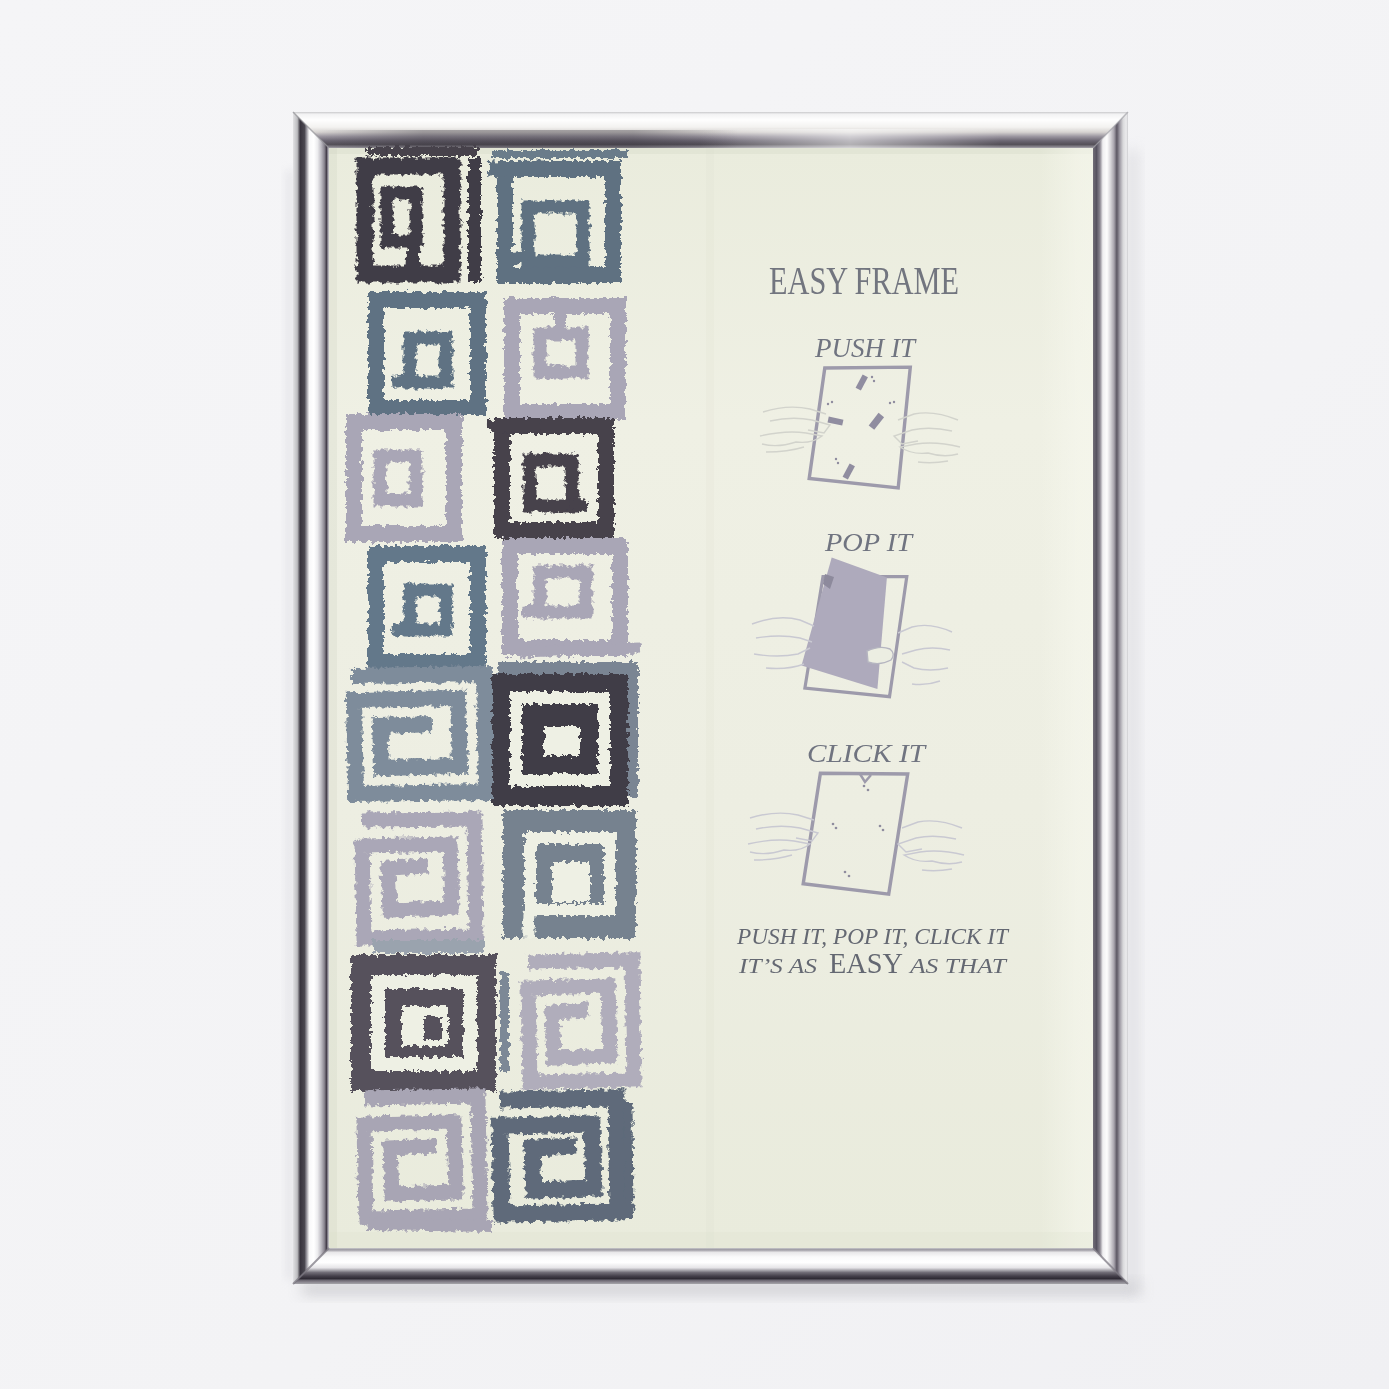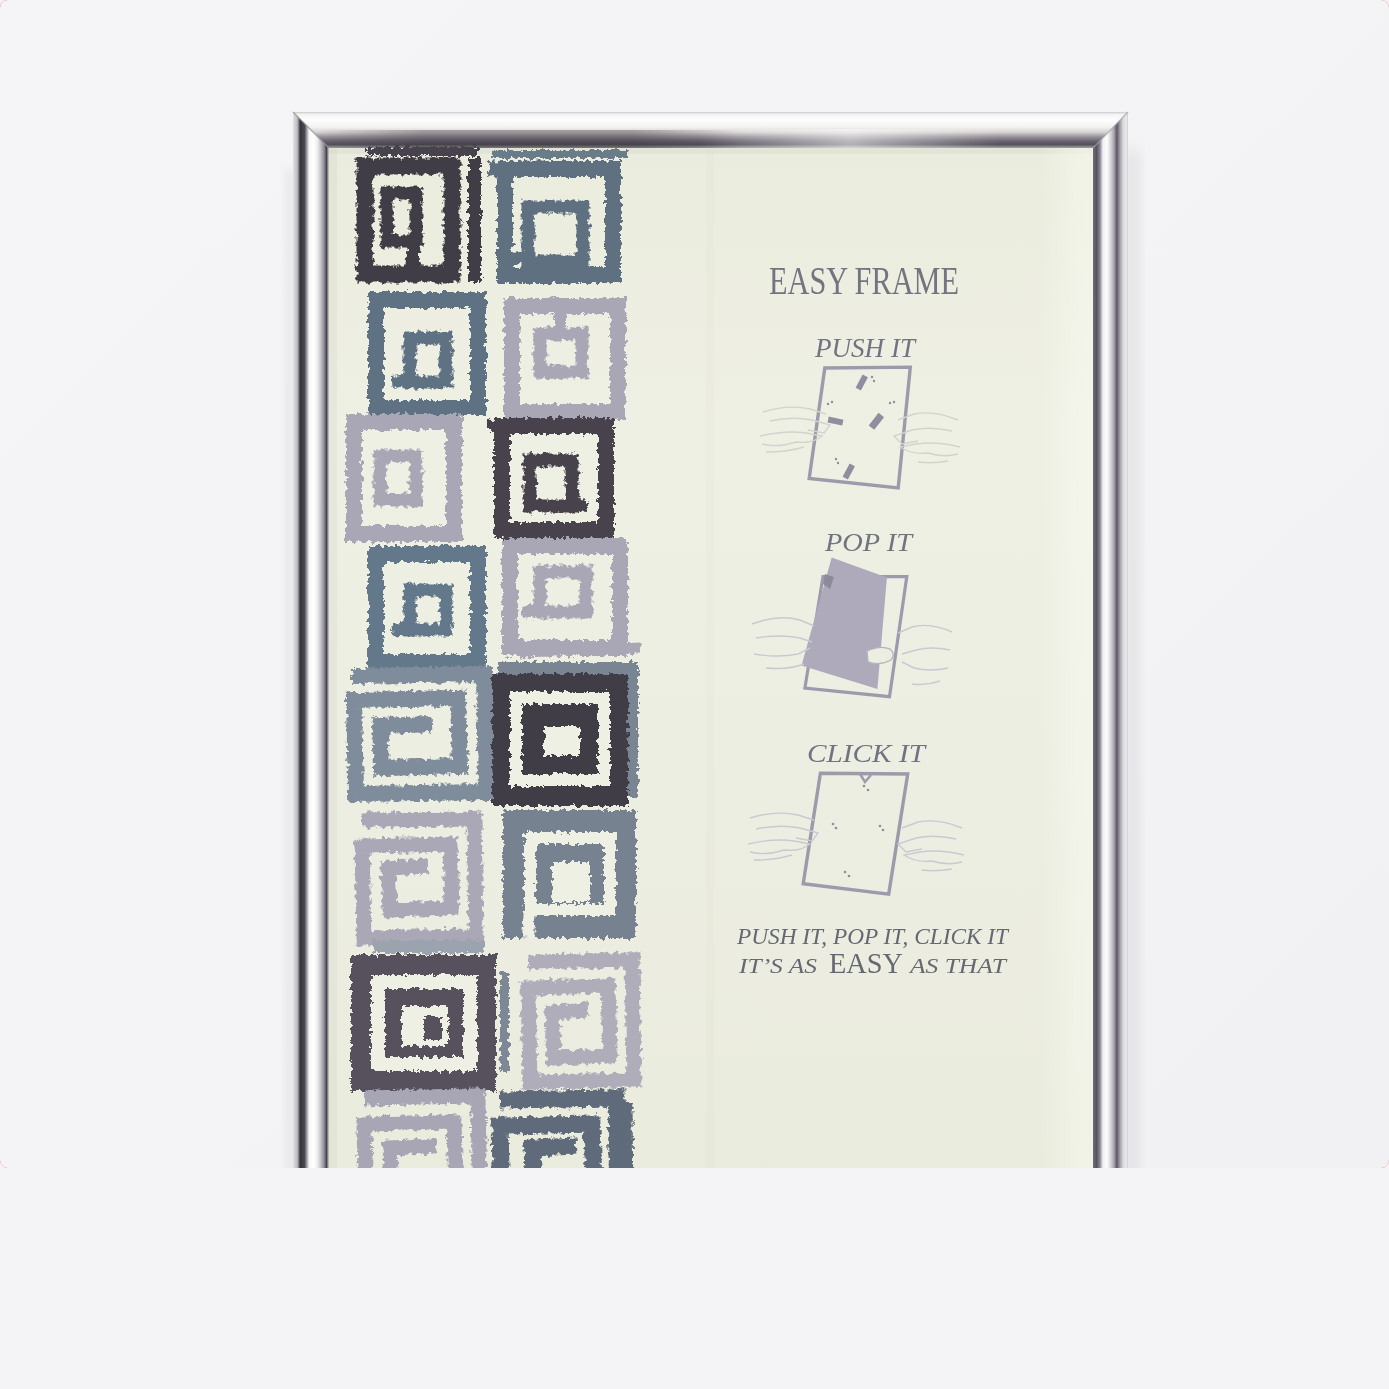--- a/index.html
+++ b/index.html
@@ -1,16 +1,16 @@
 <!DOCTYPE html>
 <html><head>
 <meta charset="utf-8">
 <style>
   html,body{margin:0;padding:0;background:#f4f4f6;}
-  #stage{position:relative;width:1389px;height:1168px;overflow:hidden;background:#ef4444;border-radius:8px;}
+  #stage{position:relative;width:1389px;height:1389px;overflow:hidden;background:#ef4444;}
   svg{display:block;}
 </style>
 </head>
 <body>
 
 <div id="stage">
 <svg width="1389" height="1389" viewBox="0 0 1389 1389" font-family="Liberation Serif, serif">
 <defs>
   <filter id="rough" x="-5%" y="-5%" width="110%" height="110%">
     <feTurbulence type="fractalNoise" baseFrequency="0.21" numOctaves="3" seed="7" result="n"></feTurbulence>

